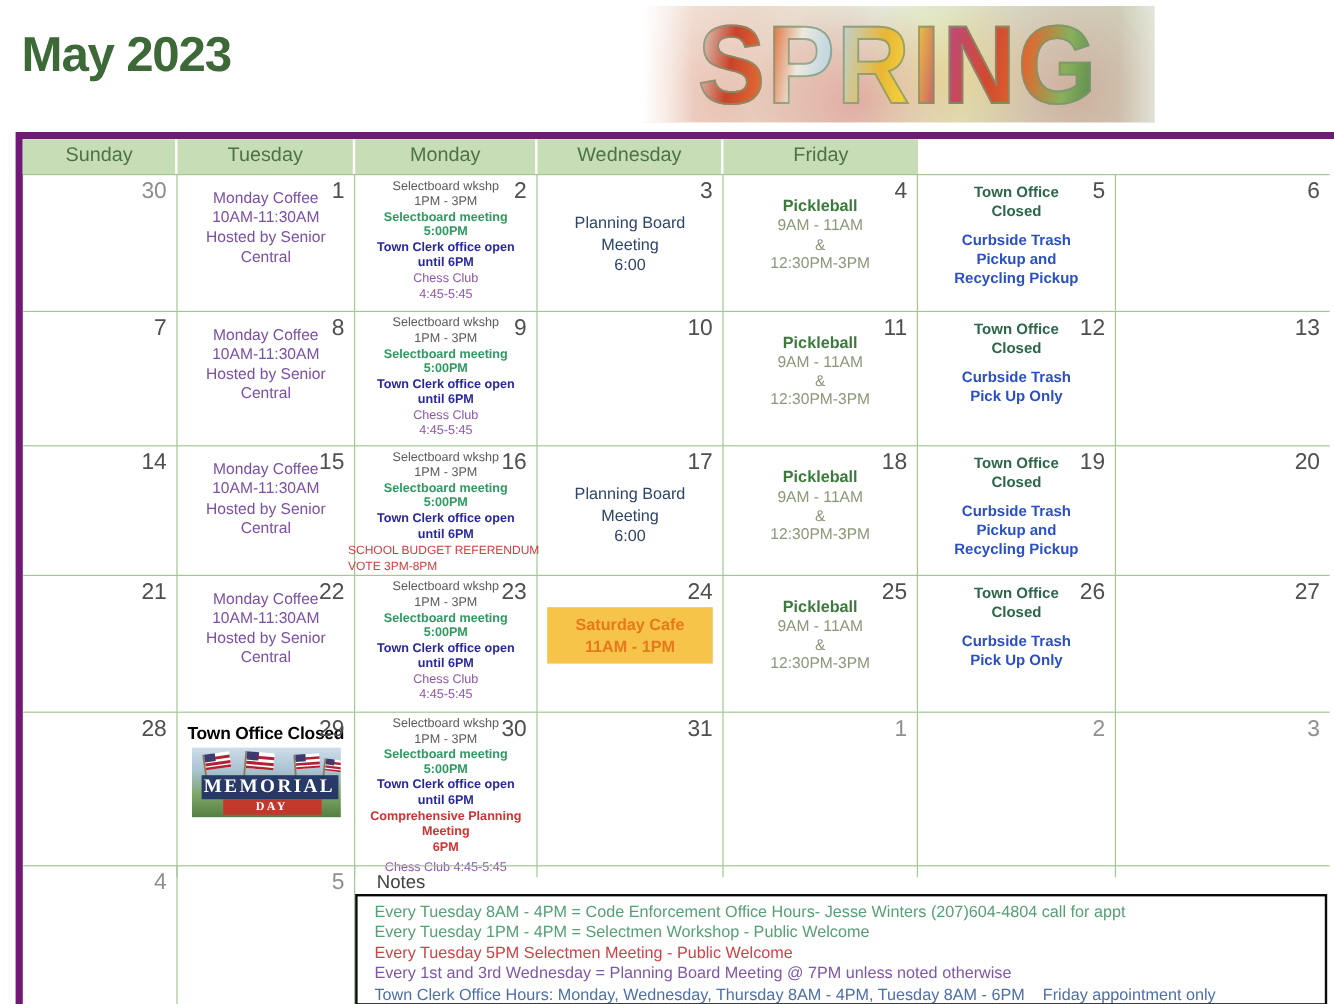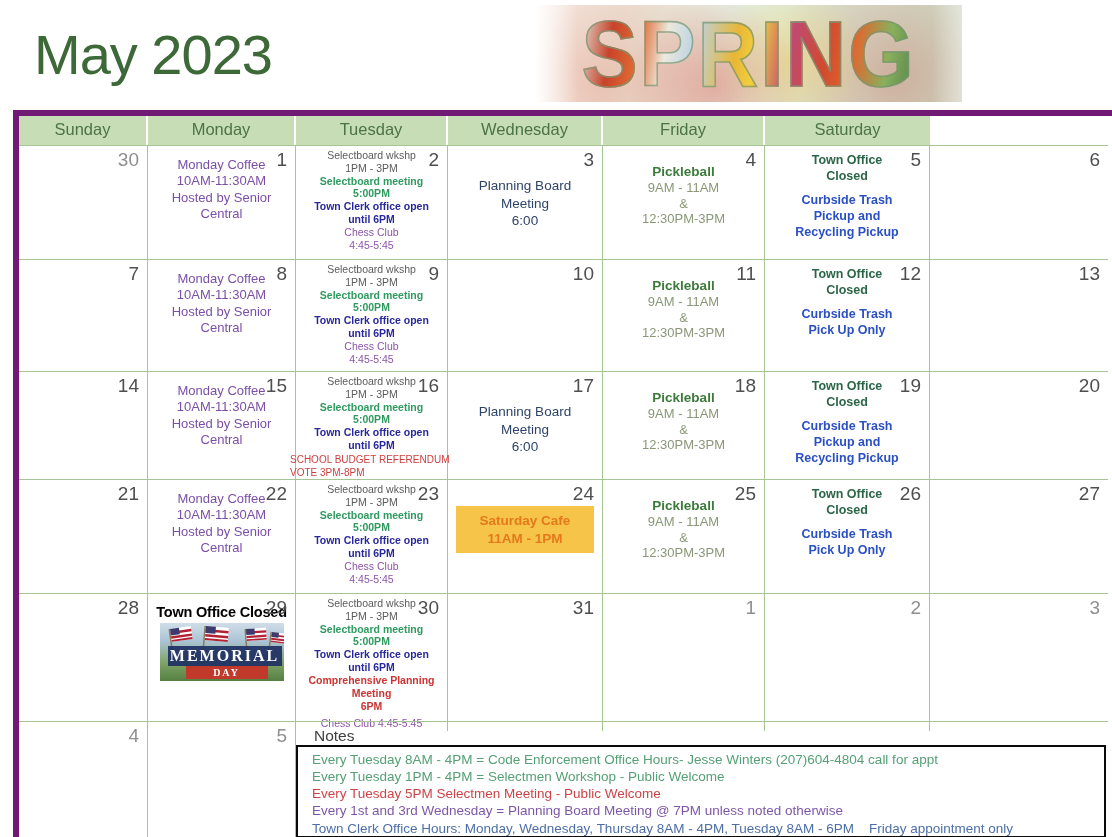--- a/index.html
+++ b/index.html
@@ -2,21 +2,21 @@
 <html><head>
 <meta charset="utf-8">
 <style>
   html,body{margin:0;padding:0;}
   body{
     width:1112px;height:837px;position:relative;background:#ffffff;
     font-family:"Liberation Sans", sans-serif;overflow:hidden;
   }
   
   .page-title{
-    position:absolute;left:34px;top:22px;font-size:56px;font-weight:normal;
+    position:absolute;left:18px;top:22px;font-size:41px;font-weight:bold;
     color:#3d6837;letter-spacing:-1px;margin:0;
   }
   
   .banner{
     position:absolute;left:535px;top:5px;width:427px;height:97px;
     display:flex;align-items:center;justify-content:center;overflow:hidden;
     background:
       radial-gradient(circle at 15% 78%, rgba(214,88,58,.30), transparent 40%),
       radial-gradient(circle at 42% 82%, rgba(221,62,62,.33), transparent 34%),
       radial-gradient(circle at 60% 58%, rgba(246,206,70,.38), transparent 30%),
@@ -103,25 +103,24 @@
 
 <h1 class="page-title">May 2023</h1>
 
 <div class="banner">
   <div class="banner-text">SPRING</div>
 </div>
 
 <div class="calendar">
   <div class="grid-row weekday-row">
       <div class="wd-cell">Sunday</div>
+      <div class="wd-cell">Tuesday</div>
       <div class="wd-cell">Monday</div>
-      <div class="wd-cell">Tuesday</div>
       <div class="wd-cell">Wednesday</div>
       <div class="wd-cell">Friday</div>
-      <div class="wd-cell">Saturday</div>
     </div>
   <div id="weeks">
       <div class="grid-row week w0">
         <div class="cell out">
           <span class="daynum">30</span>
         </div>
         <div class="cell">
           <span class="daynum">1</span>
           <div class="ev ev-coffee">Monday Coffee
 10AM-11:30AM

